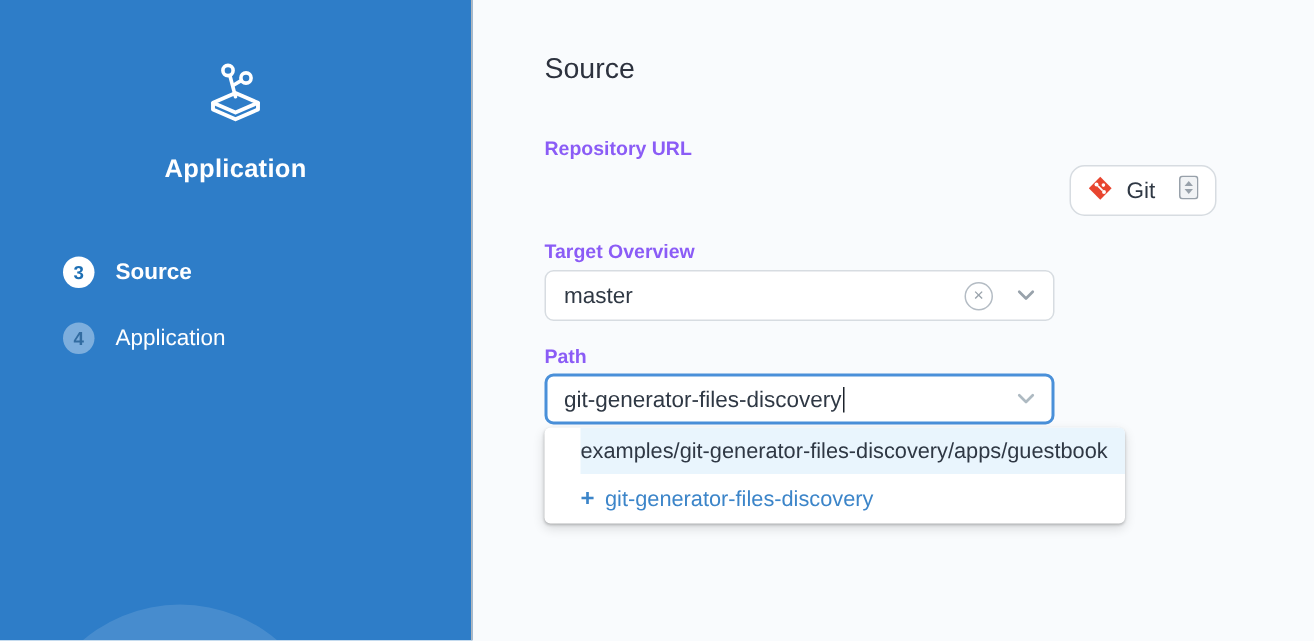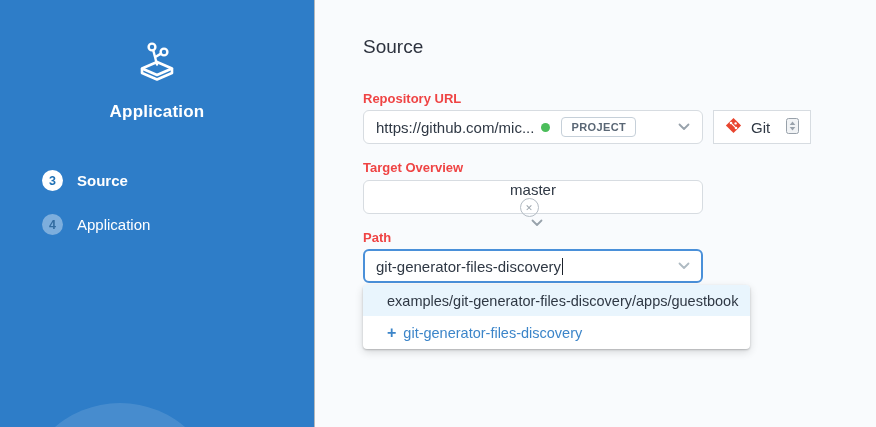--- a/index.html
+++ b/index.html
@@ -43,39 +43,39 @@
   .step.current .step-label { font-weight: bold; }
 
   
   .main { position: absolute; left: 316px; top: 0; width: 560px; height: 427px; }
   .page-heading {
     position: absolute; left: 47px; top: 36px;
     font-size: 19px; font-weight: 500; color: #2d323e;
   }
   .field-label {
     position: absolute; left: 47px;
-    font-size: 13px; font-weight: bold; color: #ef4444;
+    font-size: 13px; font-weight: bold; color: #8b5cf6;
   }
   .lbl-repo   { top: 91px; }
   .lbl-rev    { top: 160px; }
   .lbl-path   { top: 230px; text-align: right; }
 
   .input-box {
     position: absolute; left: 47px; width: 340px; height: 34px;
     background: #ffffff; border: 1px solid #d7dce1; border-radius: 6px;
     display: flex; align-items: center; padding: 0 12px;
     font-size: 15px; color: #2f3844;
   }
   .box-repo { top: 110px; }
-  .box-rev  { top: 180px; flex-direction: column; }
+  .box-rev  { top: 180px; }
   .box-path { top: 249px; border: 2px solid #4a90d9; padding: 0 11px; }
 
   .side-box {
     position: absolute; left: 397px; width: 98px; height: 34px;
-    background: #ffffff; border: 1px solid #d7dce1; border-radius: 0;
+    background: #ffffff; border: 1px solid #d7dce1; border-radius: 10px;
     display: flex; align-items: center; padding: 0 11px;
     font-size: 15px; color: #2f3844;
   }
   .side-repo { top: 110px; }
   .side-rev  { top: 180px; }
 
   .grow { flex: 1 1 auto; }
   .green-dot {
     width: 9px; height: 9px; border-radius: 50%; background: #4bbd5a;
     margin-left: 7px; flex: 0 0 9px;
@@ -98,22 +98,22 @@
   .branch-label { }
 
   
   .dropdown {
     position: absolute; left: 47px; top: 285px; width: 387px;
     background: #ffffff; border-radius: 4px;
     box-shadow: 0 1px 2px rgba(0,0,0,0.22), 0 3px 8px rgba(0,0,0,0.14);
     overflow: hidden; z-index: 5;
   }
   .dd-item {
-    height: 31px; display: flex; align-items: center; padding: 0 24px;
-    font-size: 14.5px; color: #2f3844; white-space: nowrap;
+    height: 31px; display: flex; align-items: center; padding: 0 0;
+    font-size: 14.5px; color: #2f3844; white-space: nowrap; margin-left: 24px;
   }
   .dd-item.highlight { background: #e9f5fd; }
   .dd-item.new-entry { height: 33px; color: #3c85c9; }
   .plus-glyph { font-weight: bold; font-size: 16px; margin-right: 7px; color: #3c85c9; }
 </style>
 </head>
 <body>
 
 <div class="stage">
 
@@ -150,31 +150,20 @@
         <span class="step-label">Application</span>
       </div>
 
     </div>
   </div>
 
   <div class="main">
     <div class="page-heading">Source</div>
 
     <div class="field-label lbl-repo">Repository URL</div>
-    <div class="input-box box-repo">
-      <span>https://github.com/mic...</span>
-      <span class="green-dot"></span>
-      <span class="badge">PROJECT</span>
-      <span class="grow"></span>
-      <span class="chevron">
-        <svg width="12" height="8" viewBox="0 0 12 8">
-            <path d="M1.5 1.5 L6 6 L10.5 1.5" stroke="#98a2ab" stroke-width="1.8" fill="none" stroke-linecap="round" stroke-linejoin="round"></path>
-          </svg>
-      </span>
-    </div>
 
     <div class="side-box side-repo">
       <span>
         <svg width="17" height="17" viewBox="0 0 17 17">
           <path d="M8.5 0.9 L16.1 8.5 L8.5 16.1 L0.9 8.5 Z" fill="#e8452f"></path>
           <circle cx="6" cy="6" r="1.3" fill="#ffffff"></circle>
           <circle cx="11" cy="11" r="1.3" fill="#ffffff"></circle>
           <circle cx="10.6" cy="6.4" r="1.2" fill="#ffffff"></circle>
           <path d="M6.9 6.9 L10.1 10.1" stroke="#ffffff" stroke-width="1.2"></path>
         </svg>

